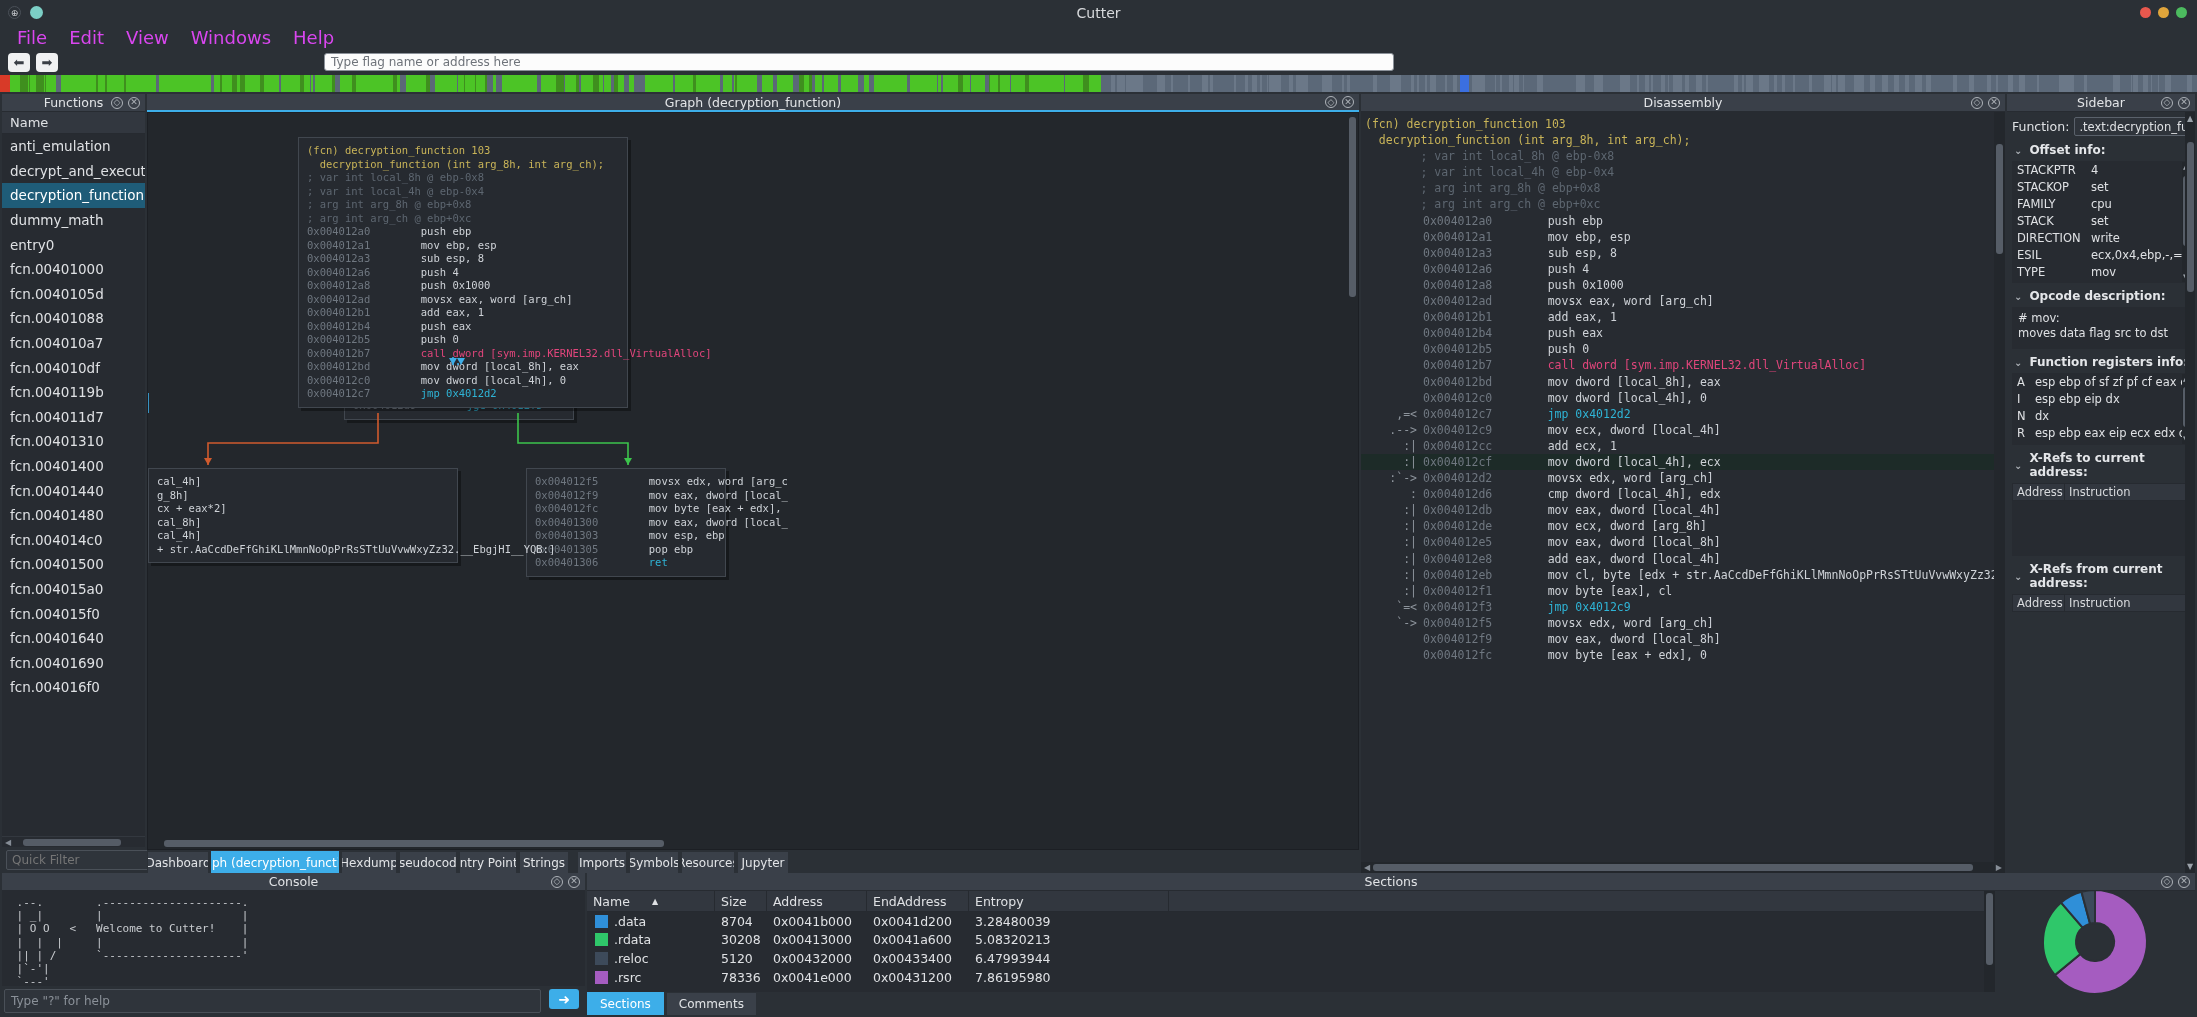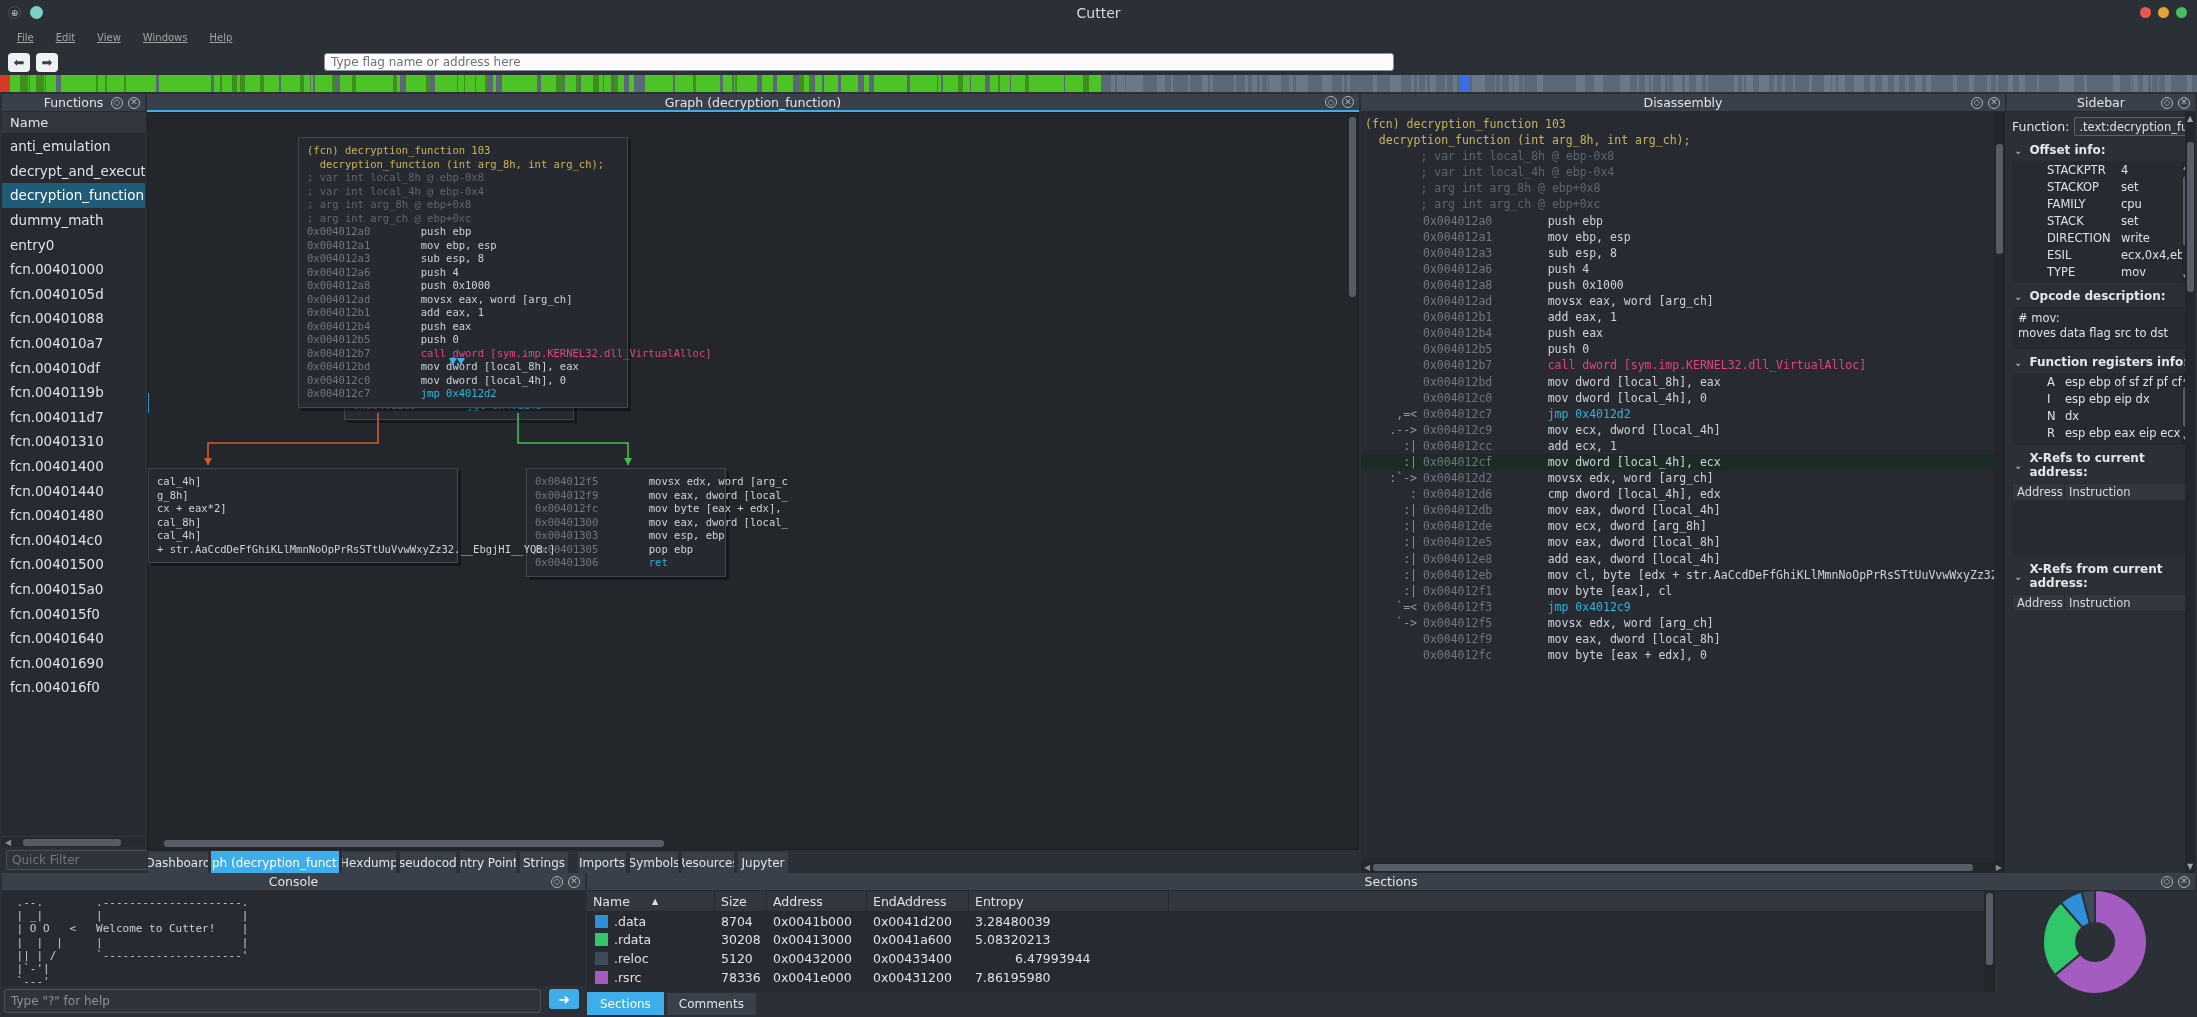--- a/index.html
+++ b/index.html
@@ -23,21 +23,21 @@
   .dot-teal { background: #7ccfc6; }
   .dot-dark { background: #2b3036; border: 1px solid #4a5058; position: relative; }
   .dot-dark::after{ content:"⊕"; position:absolute; left:50%; top:50%; transform:translate(-50%,-50%); font-size:9px; color:#c9ccd0; }
   .tb-title { position: absolute; left: 0; right: 0; text-align: center; font-size: 14px; color: #d8dadd; }
   .tb-right { margin-left: auto; display: flex; align-items: center; gap: 7px; padding-right: 10px; }
   .wdot { width: 11px; height: 11px; border-radius: 50%; }
   .wdot.r{background:#e8584e;} .wdot.y{background:#e0a53b;} .wdot.g{background:#4cbb5f;}
 
   
   .menubar { height: 24px; display: flex; align-items: center; padding-left: 6px; gap: 0px; flex: none; background:#2b3036;}
-  .menu-item { padding: 2px 11px; font-size: 10px; color: #a3a3a3; cursor: default; text-decoration: underline; }
+  .menu-item { padding: 2px 11px; font-size: 18px; color: #d946ef; cursor: default; }
 
   
   .toolbar { height: 26px; display: flex; align-items: center; gap: 6px; padding: 0 8px; flex: none; background:#2b3036;}
   .navbtn {
     width: 22px; height: 19px; background: #f0f1f2; border-radius: 4px;
     display: flex; align-items: center; justify-content: center; color: #3a3f46; font-size: 13px;
   }
   .flaginput {
     margin-left: 260px; flex: 1; height: 18px; background: #fcfcfc; border: 1px solid #8b9199;
     border-radius: 3px; font-size: 12px; color: #6e737a; padding: 0 6px; line-height: 16px;
@@ -128,21 +128,21 @@
   .sb-body { flex: 1; background: #2b3036; overflow: hidden; position: relative; padding: 5px 4px 0 5px; }
   .sb-fnrow { display: flex; align-items: center; gap: 5px; margin-bottom: 7px; }
   .sb-fnrow .lbl { font-size: 12.5px; color: #dfe1e4; white-space: nowrap; }
   .sb-fnrow .val { flex: 1; height: 19px; background: #2f343b; border: 1px solid #5a616b; border-radius: 2px;
                    font-size: 11.5px; color: #dfe1e4; display: flex; align-items: center; padding: 0 4px;
                    white-space: nowrap; overflow: hidden; }
   .sb-sec-title { display: flex; align-items: center; gap: 7px; font-size: 12px; font-weight: bold;
                   color: #e4e6e9; margin: 6px 0 4px 2px; }
   .chev { color: #aeb3b9; font-size: 10px; }
   .sb-table { background: #272b31; position: relative; }
-  .sb-trow { display: flex; height: 17px; align-items: center; font-size: 11.5px; color: #dfe1e4; padding-left: 5px; margin-left: 30px; }
+  .sb-trow { display: flex; height: 17px; align-items: center; font-size: 11.5px; color: #dfe1e4; padding-left: 5px; }
   .sb-trow .k { width: 74px; flex: none; }
   .sb-trow .v { flex: 1; white-space: nowrap; overflow: hidden; }
   .sb-tscroll { position: absolute; right: 1px; top: 1px; bottom: 1px; width: 8px; background: #23272c; }
   .sb-tscroll .thumb { position: absolute; left: 1px; width: 6px; background: #565d67; border-radius: 3px; }
   .sb-tscroll .a { position:absolute; left:1px; color:#9aa1a9; font-size:7px; }
   .sb-opcode { background: #272b31; padding: 4px 6px; font-size: 11.5px; color: #dfe1e4; line-height: 15px; min-height: 42px;}
   .sb-reg .k { width: 18px; }
   .sb-xref-head { display: flex; background: #32373f; border: 1px solid #262a30; font-size: 11.5px; height: 18px; align-items: center;}
   .sb-xref-head .c1 { width: 52px; padding-left: 4px; border-right: 1px solid #262a30; height:100%; display:flex; align-items:center;}
   .sb-xref-head .c2 { padding-left: 4px; }
@@ -1177,21 +1177,21 @@
                 <div style="width: 100px;">0x00413000</div>
                 <div style="width: 102px;">0x0041a600</div>
                 <div style="width: 200px;">5.08320213</div>
               </div>
               <div class="sec-row">
                 <div class="swatch" style="background: rgb(61, 74, 90);"></div>
                 <div style="width: 107px;">.reloc</div>
                 <div style="width: 52px;">5120</div>
                 <div style="width: 100px;">0x00432000</div>
                 <div style="width: 102px;">0x00433400</div>
-                <div style="width: 200px; margin-left: 40px;">6.47993944</div>
+                <div style="width: 200px;">6.47993944</div>
               </div>
               <div class="sec-row">
                 <div class="swatch" style="background: rgb(165, 92, 192);"></div>
                 <div style="width: 107px;">.rsrc</div>
                 <div style="width: 52px;">78336</div>
                 <div style="width: 100px;">0x0041e000</div>
                 <div style="width: 102px;">0x00431200</div>
                 <div style="width: 200px;">7.86195980</div>
               </div>
             </div>

